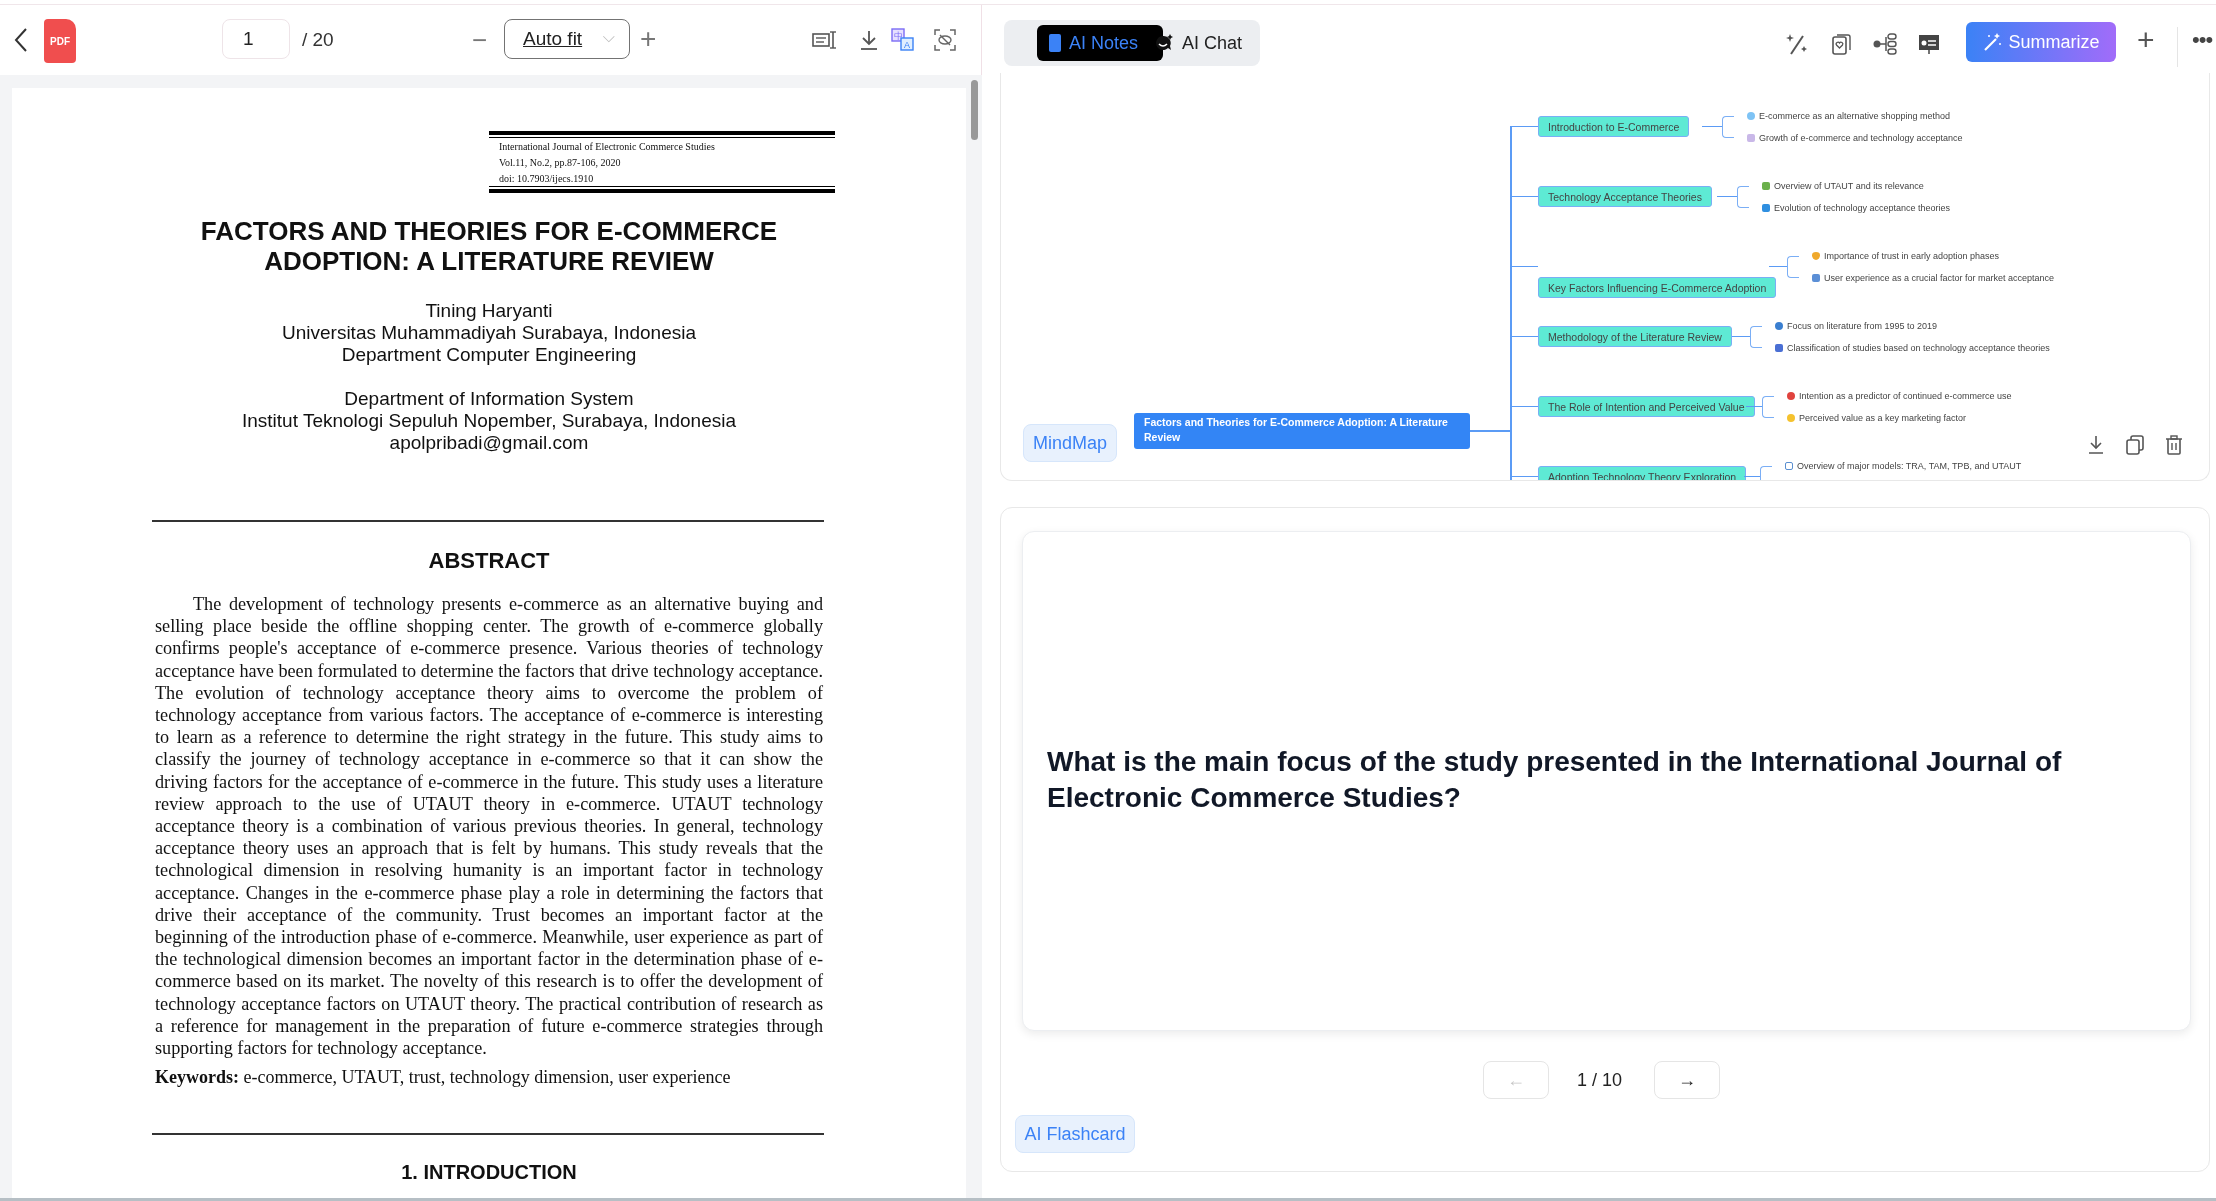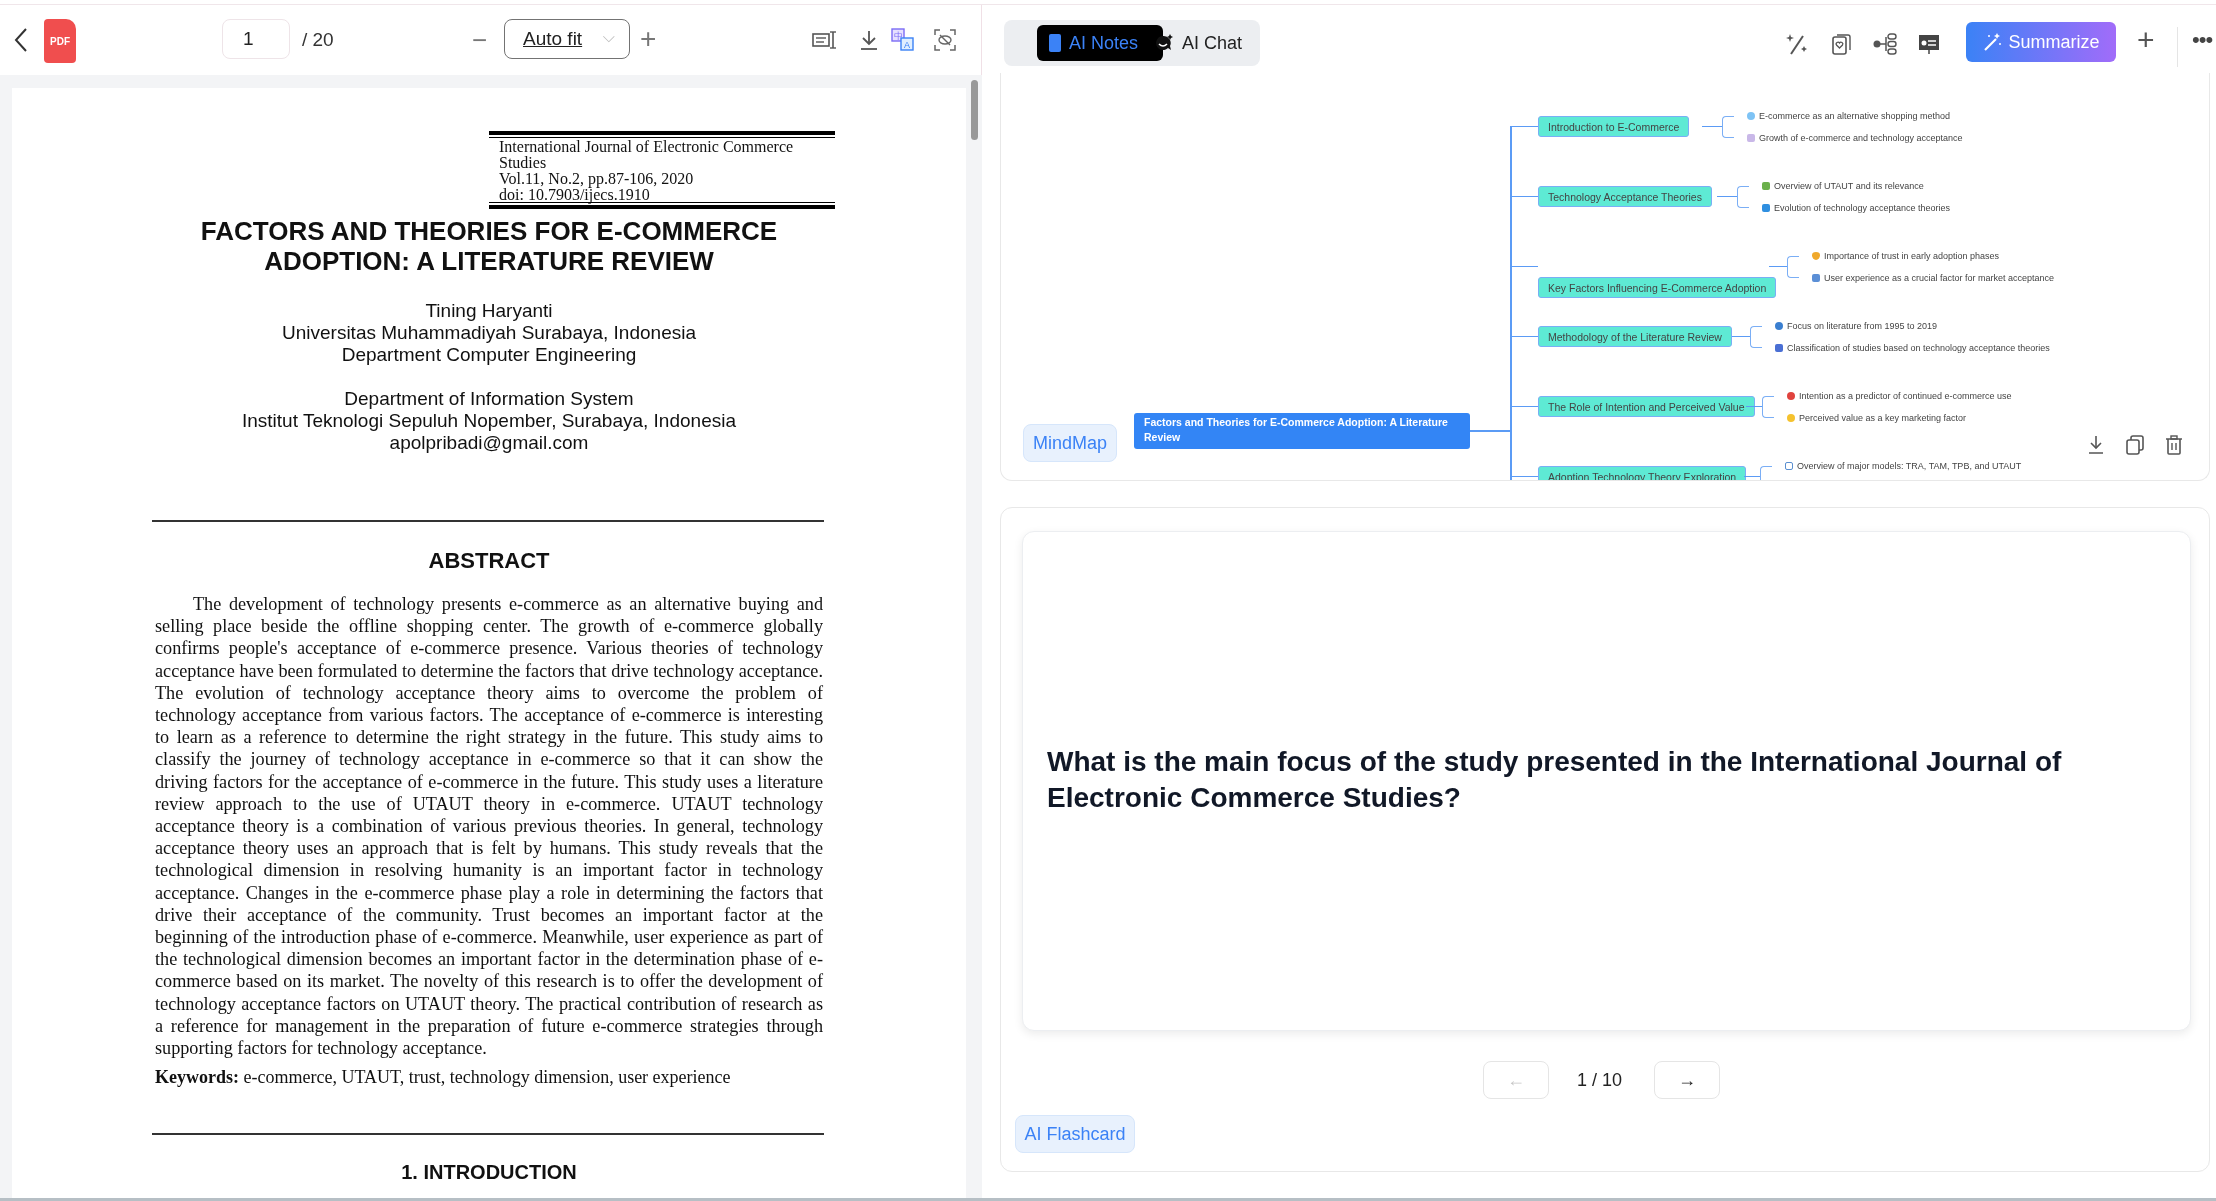--- a/index.html
+++ b/index.html
@@ -14,21 +14,21 @@
   .page-input { position: absolute; left: 222px; top: 14px; width: 68px; height: 40px; border: 1px solid #eee4e8; border-radius: 8px; font-size: 19px; display: flex; align-items: center; padding-left: 20px; color: #222; }
   .page-total { position: absolute; left: 302px; top: 24px; font-size: 19px; color: #333; }
   .zoom-minus { position: absolute; left: 472px; top: 20px; font-size: 26px; color: #777; cursor: pointer; }
   .zoom-select { position: absolute; left: 504px; top: 14px; width: 126px; height: 40px; border: 1px solid #737373; border-radius: 8px; font-size: 19px; color: #222; display: flex; align-items: center; padding-left: 18px; text-decoration: underline; }
   .zoom-select .chev { position: absolute; right: 14px; top: 8px; color: #bbb; font-size: 16px; }
   .zoom-plus { position: absolute; left: 640px; top: 18px; font-size: 28px; color: #777; cursor: pointer; }
   .tool-icon { position: absolute; top: 22px; width: 26px; height: 26px; display: flex; align-items: center; justify-content: center; color: #555; cursor: pointer; }
   .vsep { position: absolute; left: 981px; top: 0; width: 1px; height: 70px; background: #f0e0e6; }
 
   .page { position: absolute; left: 12px; top: 83px; width: 954px; height: 1113px; background: #ffffff; overflow: hidden; font-family: "Liberation Serif", serif; color: #111; }
-  .journal-box { position: absolute; left: 477px; top: 43px; width: 346px; border-top: 4px solid #000; border-bottom: 4px solid #000; padding: 4px 8px 2px 10px; font-size: 16px; line-height: 16px; }
+  .journal-box { position: absolute; left: 477px; top: 43px; width: 346px; border-top: 4px solid #000; border-bottom: 4px solid #000; padding: 4px 8px 2px 10px; font-size: 10px; line-height: 16px; }
   .journal-box::before { content: ""; position: absolute; left: 0; right: 0; top: 2px; border-top: 1px solid #000; }
   .journal-box::after { content: ""; position: absolute; left: 0; right: 0; bottom: 2px; border-bottom: 1px solid #000; }
   .paper-title { position: absolute; left: 0; width: 954px; top: 128px; text-align: center; font-family: "Liberation Sans", sans-serif; font-weight: bold; font-size: 26px; line-height: 30px; }
   .authors { position: absolute; left: 0; width: 954px; top: 212px; text-align: center; font-family: "Liberation Sans", sans-serif; font-size: 19px; line-height: 22px; }
   .authors .gap { height: 22px; }
   .hr { position: absolute; left: 140px; width: 672px; height: 2px; background: #333; }
   .abstract-h { position: absolute; left: 0; width: 954px; top: 460px; text-align: center; font-family: "Liberation Sans", sans-serif; font-weight: bold; font-size: 22px; }
   .abstract-p { position: absolute; left: 143px; top: 505px; width: 668px; font-size: 18.2px; line-height: 22.2px; text-align: justify; text-indent: 38px; }
   .keywords { position: absolute; left: 143px; top: 979px; width: 700px; font-size: 18px; }
   .keywords b { font-weight: bold; }

